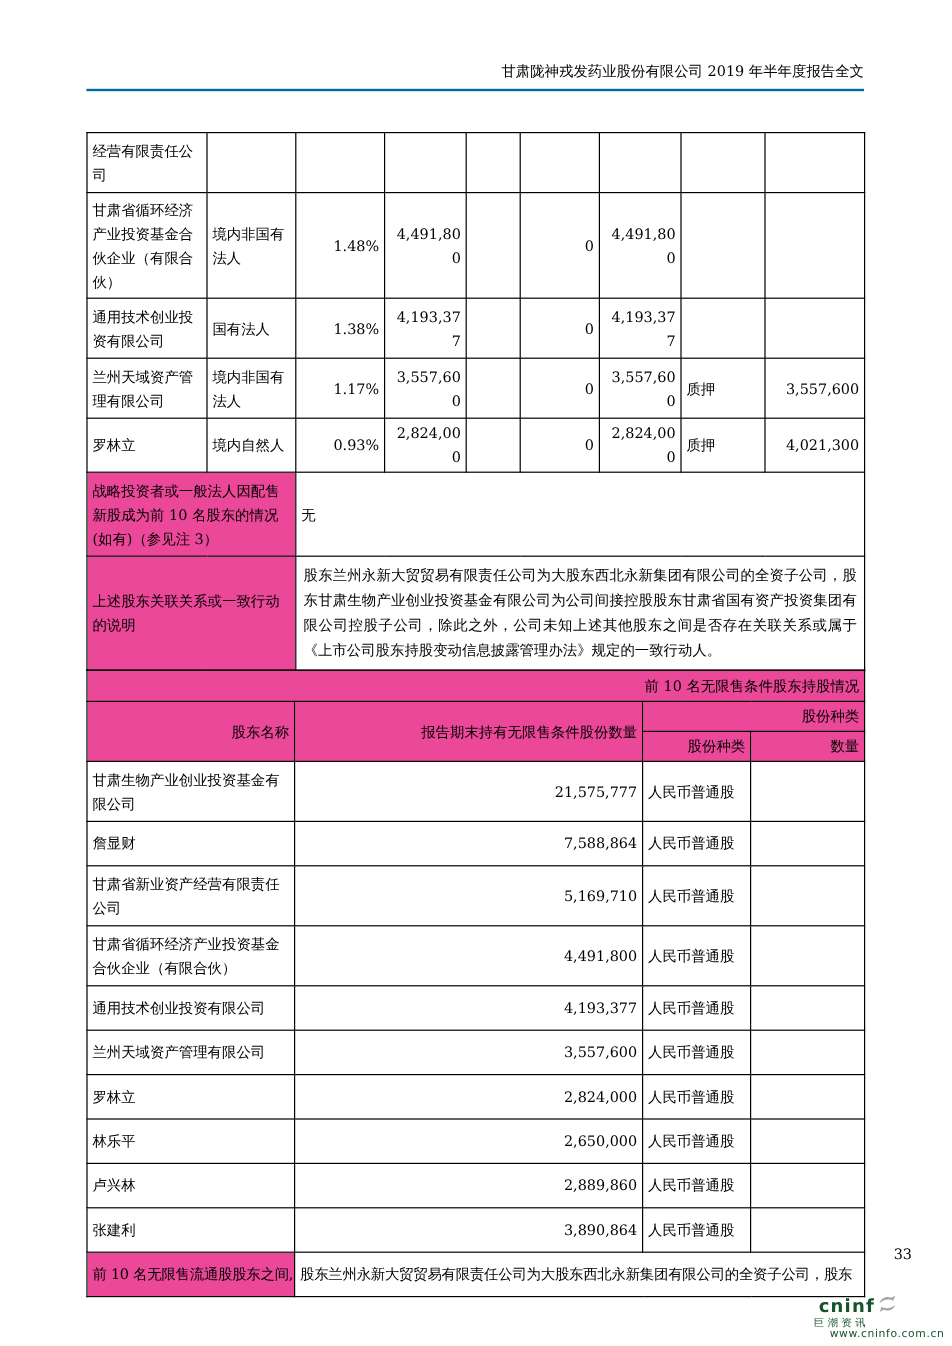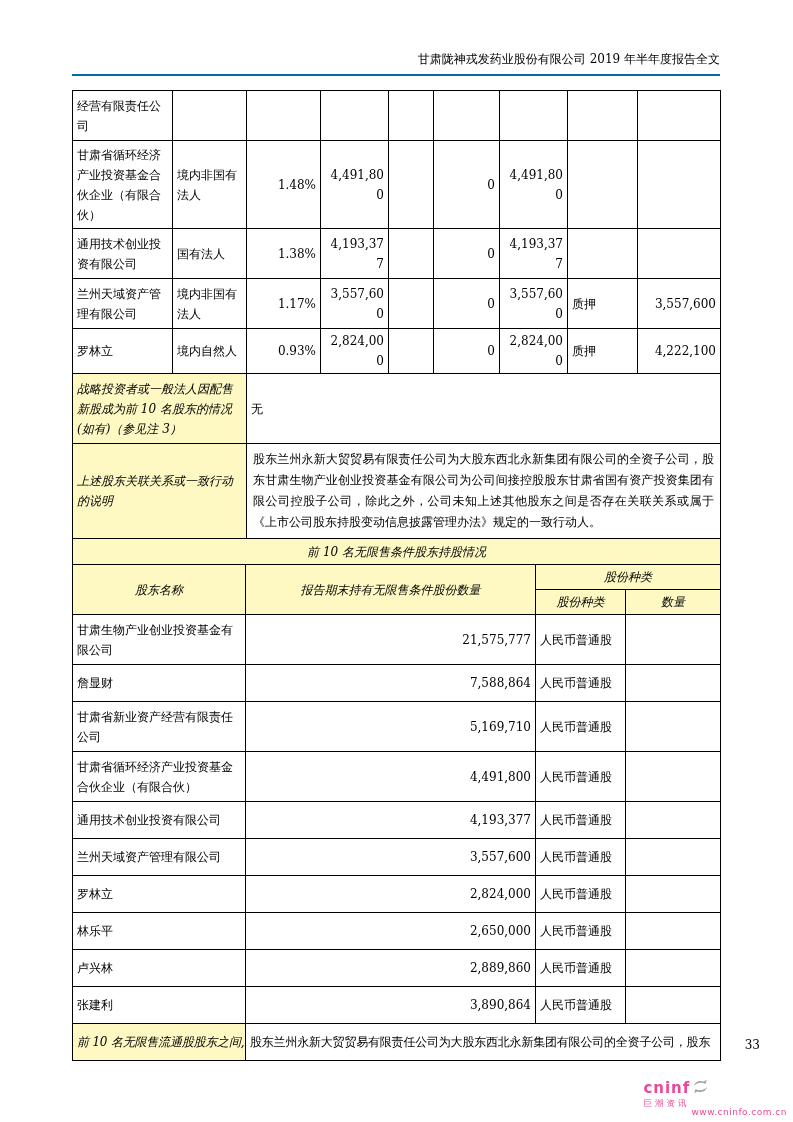--- a/index.html
+++ b/index.html
@@ -5,38 +5,38 @@
   html,body{margin:0;padding:0;}
   body{
     width:793px;height:1122px;position:relative;background:#ffffff;
     font-family:"DejaVu Serif","Liberation Serif",serif;color:#000;
   }
   .doc-header{
     position:absolute;top:52px;left:72px;width:648px;
     text-align:right;font-size:12px;line-height:14px;
     padding-bottom:8px;border-bottom:2px solid #0369a1;
   }
-  .content{position:absolute;top:90px;left:72px;width:648px;}
+  .content{position:absolute;top:110px;left:72px;width:648px;}
   table{border-collapse:collapse;table-layout:fixed;width:648px;}
   #t2{margin-top:-1px;}
   td{
     border:1px solid #000;padding:2px 4px;font-size:12px;line-height:20px;
     vertical-align:middle;overflow:hidden;word-break:break-all;
   }
   .num{text-align:right;}
-  .gray{background:#fef9c3;font-style:italic;}
-  .center{text-align:center;}
+  .gray{background:#ec4899;}
+  .center{text-align:right;}
   .para{text-align:justify;line-height:21px;padding:3px 6px;}
   .nowrap{white-space:nowrap;letter-spacing:-0.2px;}
   .rh25{height:25px}.rh26{height:26px}.rh27{height:37px}.rh50{height:50px}
   .rh63{height:63px}.rh70{height:70px}.rh88{height:88px}.rh95{height:95px}
   .page-number{position:absolute;top:1038px;right:33px;font-size:12px;}
   .logo{
-    position:absolute;top:1078px;right:6px;text-align:left;
-    color:#ec4899;font-family:"DejaVu Sans","Liberation Sans",sans-serif;line-height:1.1;
+    position:absolute;top:1078px;right:6px;text-align:center;
+    color:#14532d;font-family:"DejaVu Sans","Liberation Sans",sans-serif;line-height:1.1;
   }
   .logo .brand{font-size:15px;font-weight:bold;letter-spacing:1px;display:inline-block;vertical-align:middle;}
   .logo .swirl{display:inline-block;vertical-align:middle;margin-left:2px;}
   .logo .cn{font-size:8.5px;letter-spacing:3px;margin-right:28px;}
   .logo .url{font-size:9px;letter-spacing:0.5px;margin-left:48px;}
 </style>
 </head>
 <body>
 
 <div class="doc-header">甘肃陇神戎发药业股份有限公司 2019 年半年度报告全文</div>
@@ -102,21 +102,21 @@
     </tr>
     <tr class="rh26">
       <td>罗林立</td>
       <td>境内自然人</td>
       <td class="num">0.93%</td>
       <td class="num">2,824,000</td>
       <td class="num"></td>
       <td class="num">0</td>
       <td class="num">2,824,000</td>
       <td>质押</td>
-      <td class="num">4,222,100</td>
+      <td class="num">4,021,300</td>
     </tr>
     <tr class="rh70">
       <td colspan="2" class="gray">战略投资者或一般法人因配售新股成为前 10 名股东的情况(如有)（参见注 3）</td>
       <td colspan="7">无</td>
     </tr>
     <tr class="rh95">
       <td colspan="2" class="gray">上述股东关联关系或一致行动的说明</td>
       <td colspan="7" class="para">股东兰州永新大贸贸易有限责任公司为大股东西北永新集团有限公司的全资子公司，股东甘肃生物产业创业投资基金有限公司为公司间接控股股东甘肃省国有资产投资集团有限公司控股子公司，除此之外，公司未知上述其他股东之间是否存在关联关系或属于《上市公司股东持股变动信息披露管理办法》规定的一致行动人。</td>
     </tr>
   </tbody>

